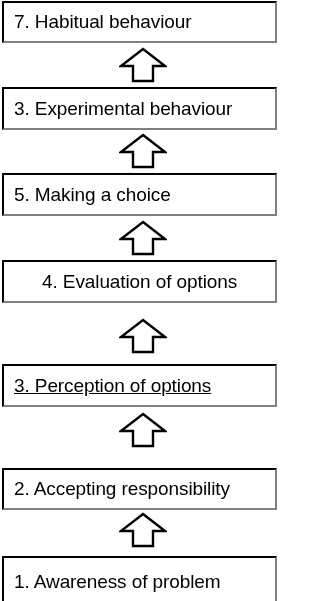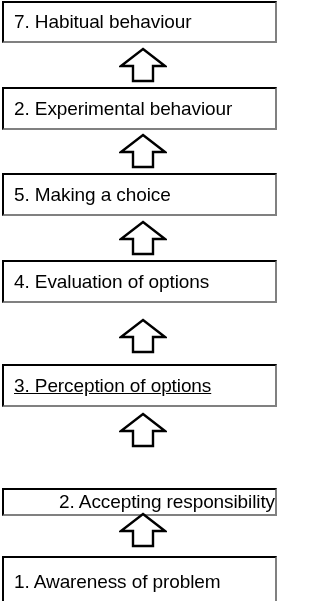--- a/index.html
+++ b/index.html
@@ -41,23 +41,23 @@
     line-height: 22px;
     color: #000000;
     white-space: nowrap;
     letter-spacing: -0.1px;
   }
 
   
   .box-7 { top: 1px;   height: 42px; }
   .box-6 { top: 87px;  height: 43px; }
   .box-5 { top: 173px; height: 43px; text-align: center; }
-  .box-4 { top: 260px; height: 43px; }
+  .box-4 { top: 260px; height: 43px; padding-left: 28px; }
   .box-3 { top: 364px; height: 43px; text-decoration: underline; }
-  .box-2 { top: 488px; height: 28px; justify-content: flex-end; }
+  .box-2 { top: 468px; height: 42px; }
   .box-1 { top: 556px; height: 52px; }
 
   .arrow {
     position: absolute;
     left: 119px;
     width: 48px;
     height: 36px;
   }
   .arrow svg { display: block; width: 48px; height: 36px; }
 
@@ -77,21 +77,21 @@
     <span class="stage-label">7. Habitual behaviour</span>
   </div>
 
   <div class="arrow arrow-6-7">
     <svg viewBox="0 0 48 36" xmlns="http://www.w3.org/2000/svg">
       <polygon points="24,2 46,19 34,19 34,34 14,34 14,19 2,19" fill="#ffffff" stroke="#000000" stroke-width="2.4" stroke-linejoin="miter"></polygon>
     </svg>
   </div>
 
   <div class="stage-box box-6">
-    <span class="stage-label">2. Experimental behaviour</span>
+    <span class="stage-label">3. Experimental behaviour</span>
   </div>
 
   <div class="arrow arrow-5-6">
     <svg viewBox="0 0 48 36" xmlns="http://www.w3.org/2000/svg">
       <polygon points="24,2 46,19 34,19 34,34 14,34 14,19 2,19" fill="#ffffff" stroke="#000000" stroke-width="2.4" stroke-linejoin="miter"></polygon>
     </svg>
   </div>
 
   <div class="stage-box box-5">
     <span class="stage-label">5. Making a choice</span>

